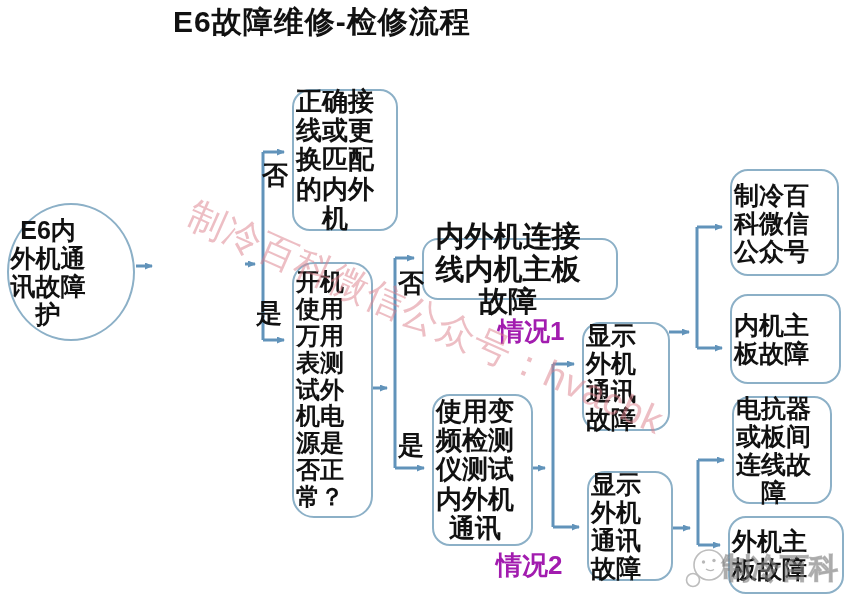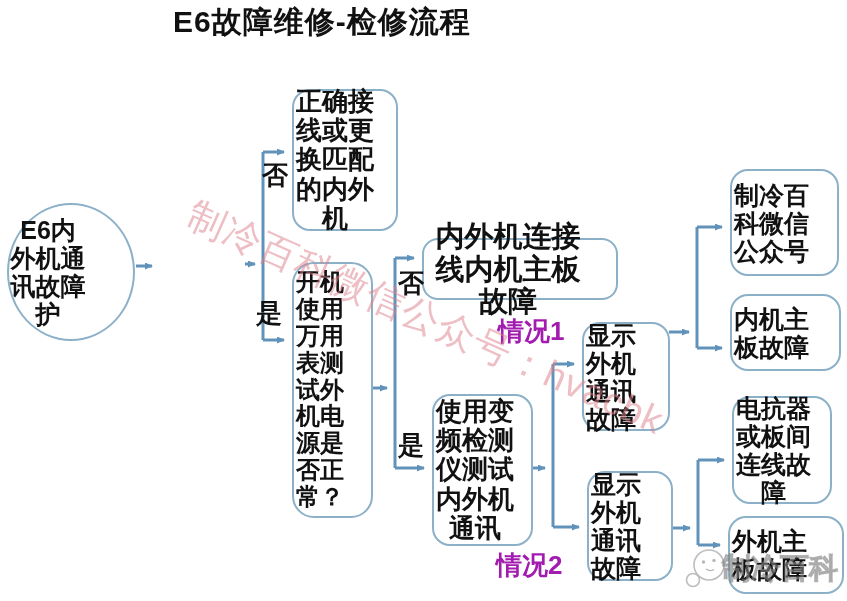--- a/index.html
+++ b/index.html
@@ -116,21 +116,21 @@
   </div>
 
   <div class="node" style="left:587px;top:471px;width:86px;height:110px;font-size:25px;">
     <span class="txt" style="width:54px;">显示外机通讯故障</span>
   </div>
 
   <div class="node" style="left:730px;top:169px;width:109px;height:107px;font-size:25px;">
     <span class="txt" style="width:79px;">制冷百科微信公众号</span>
   </div>
 
-  <div class="node" style="left:730px;top:294px;width:111px;height:77px;font-size:25px;">
+  <div class="node" style="left:730px;top:294px;width:111px;height:90px;font-size:25px;">
     <span class="txt" style="width:79px;">内机主板故障</span>
   </div>
 
   <div class="node" style="left:732px;top:396px;width:100px;height:108px;font-size:25px;">
     <span class="txt" style="width:79px;">电抗器或板间连线故障</span>
   </div>
 
   <div class="node" style="left:728px;top:516px;width:116px;height:78px;font-size:25px;">
     <span class="txt" style="width:79px;">外机主板故障</span>
   </div>

